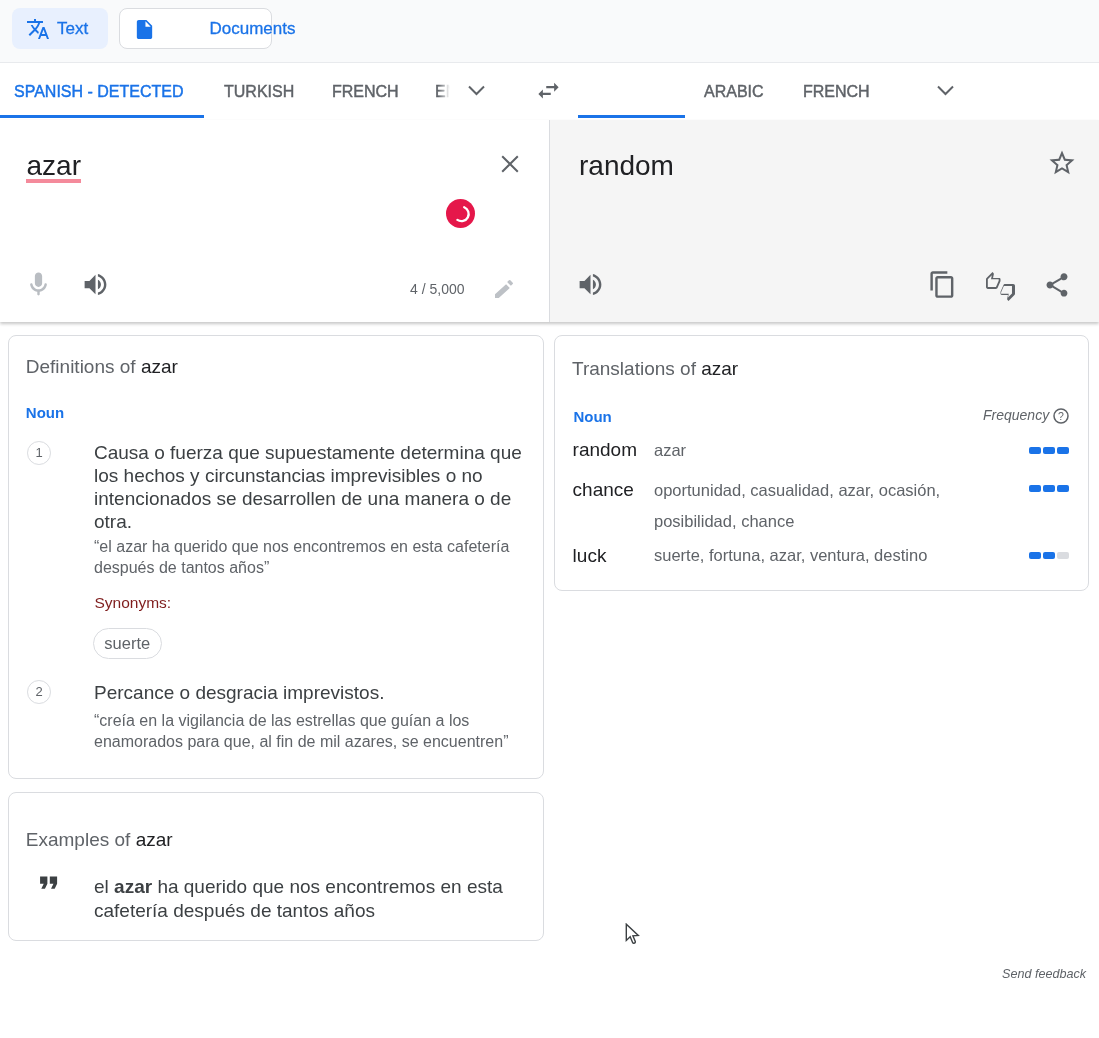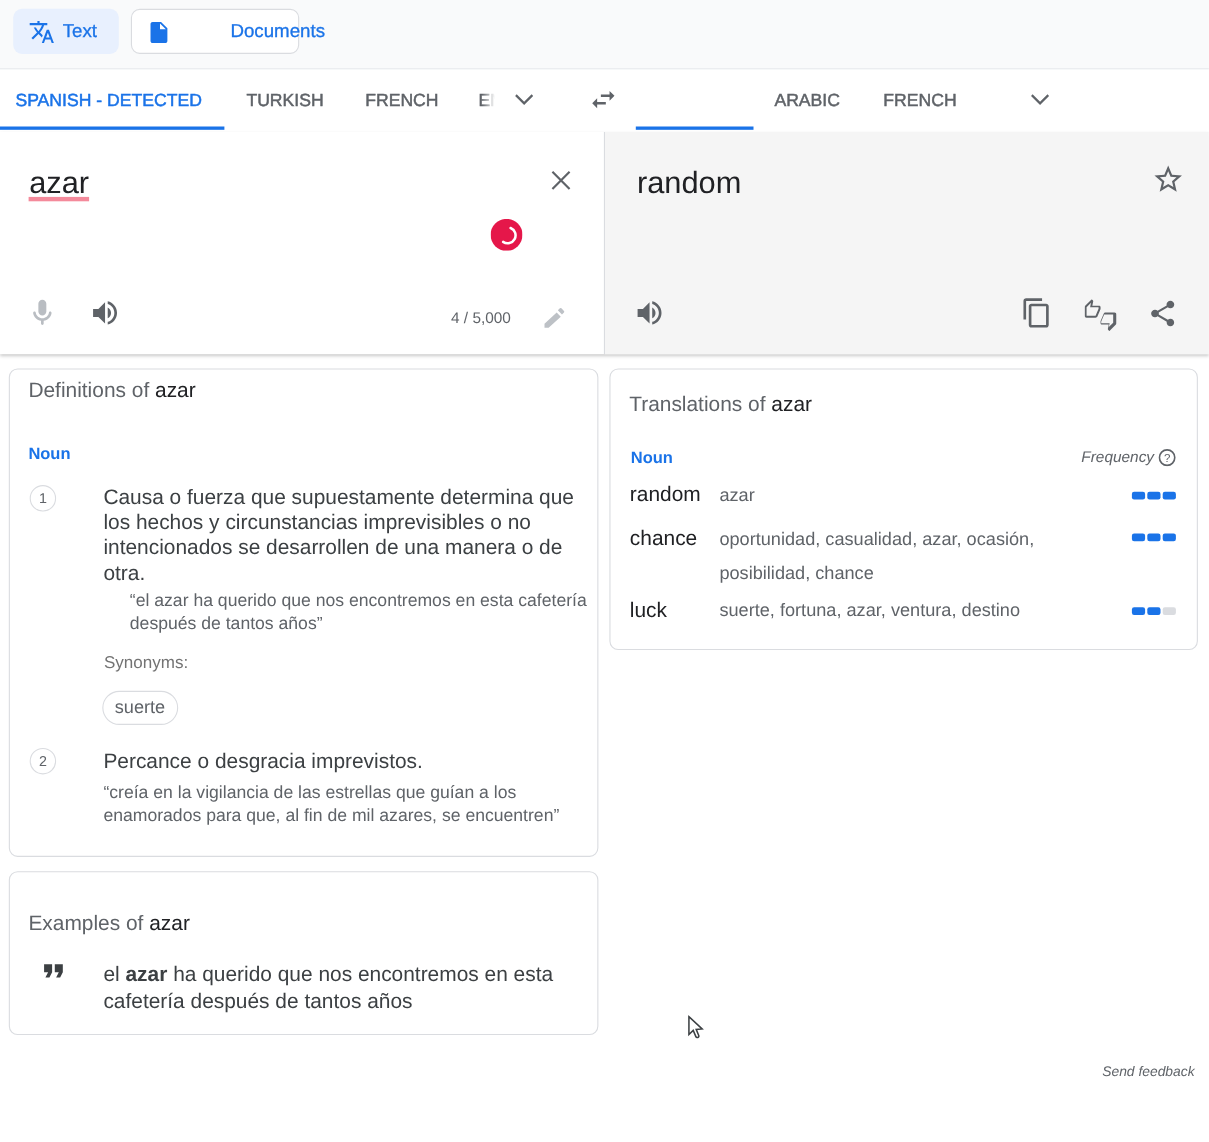--- a/index.html
+++ b/index.html
@@ -82,26 +82,26 @@
     <path d="M16 1H4c-1.1 0-2 .9-2 2v14h2V3h12V1zm3 4H8c-1.1 0-2 .9-2 2v14c0 1.1.9 2 2 2h11c1.1 0 2-.9 2-2V7c0-1.1-.9-2-2-2zm0 16H8V7h11v14z"></path>
   </svg>
 <svg style="left:986px;top:272px" width="29" height="29" viewBox="0 0 24 24" fill="#5f6368">
     <path d="M12 6c0-.55-.45-1-1-1H5.82l.66-3.18.02-.23c0-.31-.13-.59-.33-.8L5.38 0 .44 4.94C.17 5.21 0 5.59 0 6v6.5c0 .83.67 1.5 1.5 1.5h6.75c.62 0 1.15-.38 1.38-.91l2.26-5.29c.07-.17.11-.36.11-.55V6zm-1.5 1.26L8.25 12.5H1.5V6l3.3-3.3L4.15 6h6.35v1.26zM22.5 10h-6.75c-.62 0-1.15.38-1.38.91l-2.26 5.29c-.07.17-.11.36-.11.55V18c0 .55.45 1 1 1h5.18l-.66 3.18-.02.24c0 .31.13.59.33.8l.79.78 4.94-4.94c.27-.27.44-.65.44-1.06v-6.5c0-.83-.67-1.5-1.5-1.5zm-1 7.7L18.2 21l.65-3H12.5v-1.26l2.25-5.24h6.75v6.2z"></path>
   </svg>
 <svg style="left:1042.5px;top:271px" width="28" height="28" viewBox="0 0 24 24" fill="#5f6368">
     <path d="M18 16.08c-.76 0-1.44.3-1.96.77L8.91 12.7c.05-.23.09-.46.09-.7s-.04-.47-.09-.7l7.05-4.11c.54.5 1.25.81 2.04.81 1.66 0 3-1.34 3-3s-1.34-3-3-3-3 1.34-3 3c0 .24.04.47.09.7L8.04 9.81C7.5 9.31 6.79 9 6 9c-1.66 0-3 1.34-3 3s1.34 3 3 3c.79 0 1.5-.31 2.04-.81l7.12 4.16c-.05.21-.08.43-.08.65 0 1.61 1.31 2.92 2.92 2.92 1.61 0 2.92-1.31 2.92-2.92s-1.31-2.92-2.92-2.92z"></path>
   </svg>
 
 <div class="abs" style="left:7.5px;top:334.5px;width:536px;height:444.5px;background:#fff;border:1px solid #dadce0;border-radius:8px;"></div>
-<div class="t" style="left:25.8px;top:346px;font-size:19px;color:#5f6368;">Definitions of <span style="color:#202124">azar</span></div>
+<div class="t" style="left:25.8px;top:357px;font-size:19px;color:#5f6368;">Definitions of <span style="color:#202124">azar</span></div>
 <div class="t" style="left:25.8px;top:405.3px;font-size:15px;font-weight:bold;color:#1a73e8;">Noun</div>
 <div class="abs" style="left:27.2px;top:440.9px;width:23.8px;height:23.8px;border:1px solid #dadce0;border-radius:50%;text-align:center;font-size:13px;color:#5f6368;line-height:21.8px;">1</div>
 <div class="t" style="left:94px;top:441px;font-size:19px;line-height:23px;color:#3c4043;white-space:normal;width:445px;">Causa o fuerza que supuestamente determina que<br>los hechos y circunstancias imprevisibles o no<br>intencionados se desarrollen de una manera o de<br>otra.</div>
-<div class="t" style="left:94px;top:535.5px;font-size:16px;line-height:21px;color:#5f6368;margin-left:24px;">“el azar ha querido que nos encontremos en esta cafetería<br>después de tantos años”</div>
-<div class="t" style="left:94.5px;top:595.3px;font-size:15.5px;color:#737373;">Synonyms:</div>
+<div class="t" style="left:94px;top:535.5px;font-size:16px;line-height:21px;color:#5f6368;">“el azar ha querido que nos encontremos en esta cafetería<br>después de tantos años”</div>
+<div class="t" style="left:94.5px;top:595.3px;font-size:15.5px;color:#7f1d1d;">Synonyms:</div>
 <div class="abs" style="left:93px;top:628px;width:68.5px;height:30.5px;border:1px solid #dadce0;border-radius:15.5px;text-align:center;font-size:16.5px;color:#5f6368;line-height:28.5px;">suerte</div>
 <div class="abs" style="left:27.2px;top:680.2px;width:23.8px;height:23.8px;border:1px solid #dadce0;border-radius:50%;text-align:center;font-size:13px;color:#5f6368;line-height:21.8px;">2</div>
 <div class="t" style="left:94px;top:683px;font-size:19px;color:#3c4043;">Percance o desgracia imprevistos.</div>
 <div class="t" style="left:94px;top:710px;font-size:16px;line-height:21px;color:#5f6368;">“creía en la vigilancia de las estrellas que guían a los<br>enamorados para que, al fin de mil azares, se encuentren”</div>
 
 <div class="abs" style="left:553.5px;top:334.5px;width:535.5px;height:256.5px;background:#fff;border:1px solid #dadce0;border-radius:8px;"></div>
 <div class="t" style="left:572px;top:358.9px;font-size:19px;color:#5f6368;">Translations of <span style="color:#202124">azar</span></div>
 <div class="t" style="left:573.4px;top:409.3px;font-size:15px;font-weight:bold;color:#1a73e8;">Noun</div>
 <div class="t" style="left:983px;top:408.2px;font-size:14px;font-style:italic;color:#5f6368;">Frequency</div>
 <svg style="left:1052.5px;top:408px" width="16" height="16" viewBox="0 0 16 16" fill="none">

